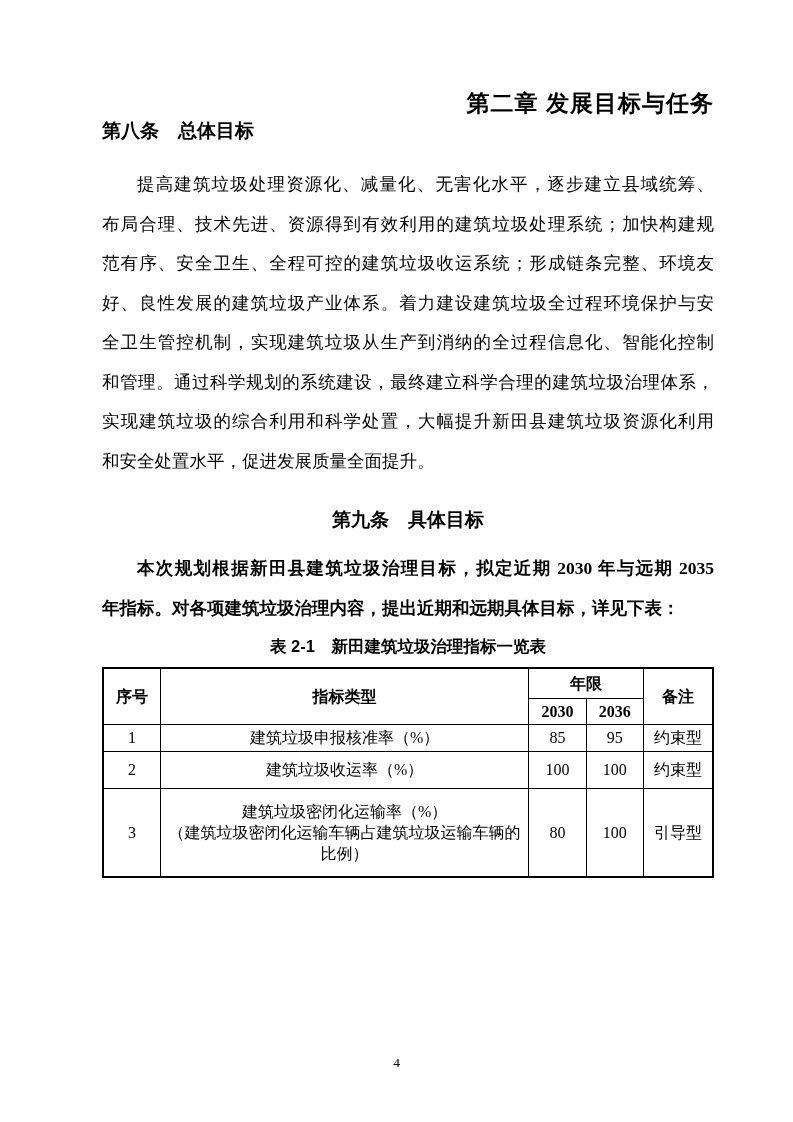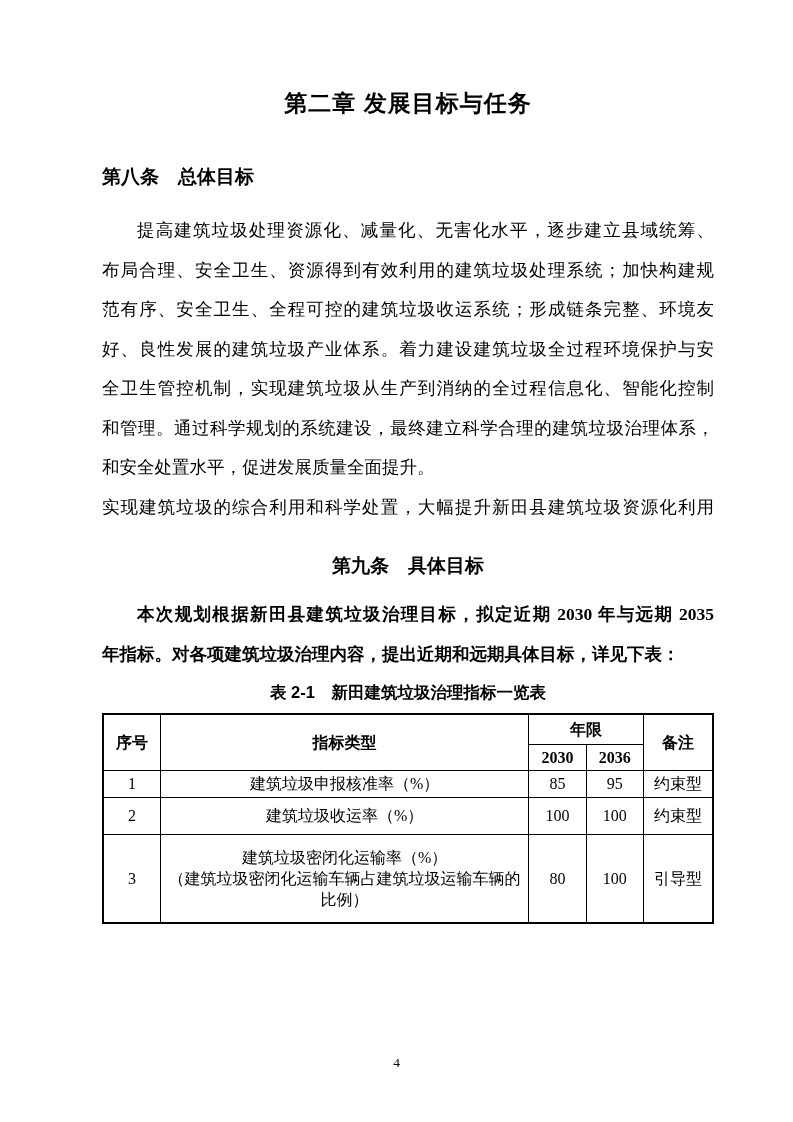--- a/index.html
+++ b/index.html
@@ -13,30 +13,30 @@
     color: #000000;
     font-family: "Liberation Serif", "DejaVu Serif", serif;
     padding: 88px 79px 0 102px;
     overflow: hidden;
   }
   .chapter-title {
     font-family: "Liberation Sans", "DejaVu Sans", sans-serif;
     font-weight: bold;
     font-size: 23px;
     line-height: 30px;
-    text-align: center;
+    text-align: right;
     letter-spacing: 1px;
   }
   .section-heading {
     font-family: "Liberation Sans", "DejaVu Sans", sans-serif;
     font-weight: bold;
     font-size: 19px;
     line-height: 26px;
   }
-  .heading-sec8 { margin-top: 46px; }
+  .heading-sec8 { }
   .heading-sec9 { margin-top: 26px; text-align: center; }
   .sub-heading {
     font-family: "Liberation Sans", "DejaVu Sans", sans-serif;
     font-weight: bold;
     font-size: 17.5px;
     line-height: 24px;
     margin-top: 26px;
     margin-left: 43px;
   }
   .para { margin-top: 21px; font-size: 17.5px; }
@@ -103,27 +103,27 @@
 <body>
 
 <div class="page">
 
   <div class="chapter-title">第二章 发展目标与任务</div>
 
   <div class="section-heading heading-sec8">第八条　总体目标</div>
 
   <div class="para">
     <div class="pline indent">提高建筑垃圾处理资源化、减量化、无害化水平，逐步建立县域统筹、</div>
-    <div class="pline">布局合理、安全卫生、资源得到有效利用的建筑垃圾处理系统；加快构建规</div>
+    <div class="pline">布局合理、技术先进、资源得到有效利用的建筑垃圾处理系统；加快构建规</div>
     <div class="pline">范有序、安全卫生、全程可控的建筑垃圾收运系统；形成链条完整、环境友</div>
     <div class="pline">好、良性发展的建筑垃圾产业体系。着力建设建筑垃圾全过程环境保护与安</div>
     <div class="pline">全卫生管控机制，实现建筑垃圾从生产到消纳的全过程信息化、智能化控制</div>
     <div class="pline">和管理。通过科学规划的系统建设，最终建立科学合理的建筑垃圾治理体系，</div>
+    <div class="pline">实现建筑垃圾的综合利用和科学处置，大幅提升新田县建筑垃圾资源化利用</div>
     <div class="pline last">和安全处置水平，促进发展质量全面提升。</div>
-    <div class="pline">实现建筑垃圾的综合利用和科学处置，大幅提升新田县建筑垃圾资源化利用</div>
   </div>
 
   <div class="section-heading heading-sec9">第九条　具体目标</div>
 
 
   <div class="para para2">
     <div class="pline indent">本次规划根据新田县建筑垃圾治理目标，拟定近期 2030 年与远期 2035</div>
     <div class="pline last">年指标。对各项建筑垃圾治理内容，提出近期和远期具体目标，详见下表：</div>
   </div>
 

